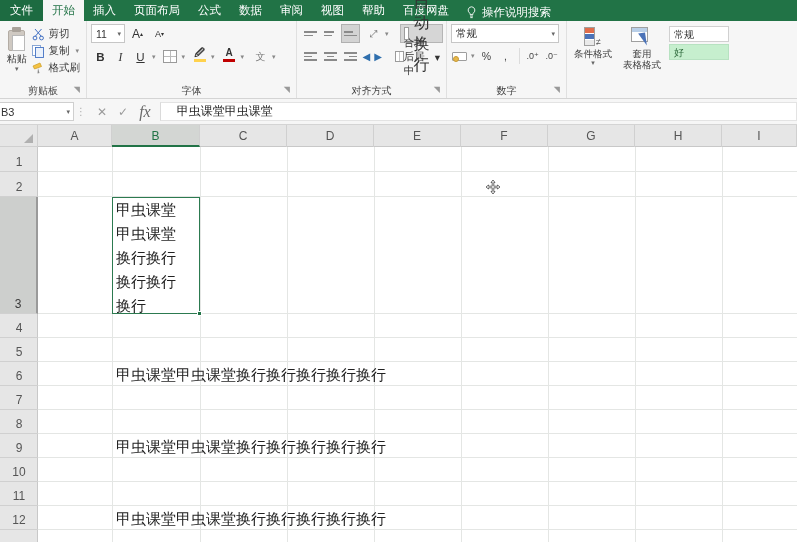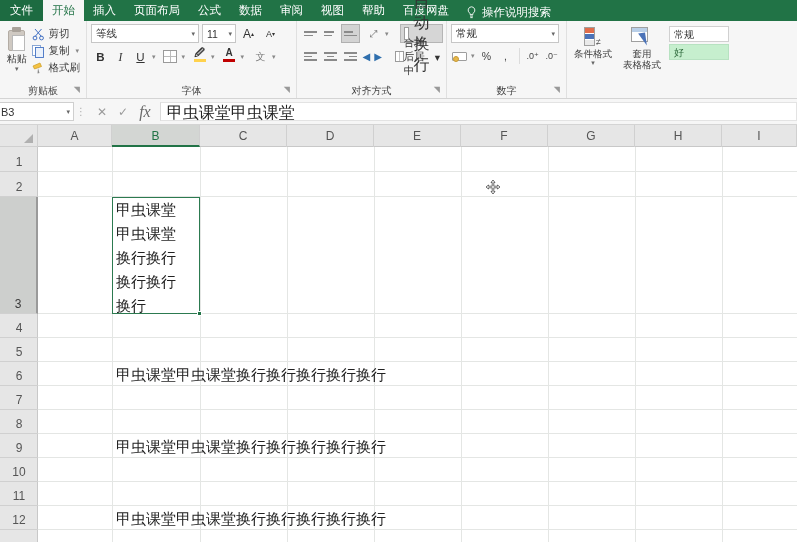--- a/index.html
+++ b/index.html
@@ -151,21 +151,21 @@
   }
   .namebox .nv { flex:1; }
   .namebox .nc { font-size:7px; color:#666; padding-right:3px;}
   .fdots { width:14px; text-align:center; color:#b0b0b0; font-size:10px; }
   .fbtns { display:flex; align-items:center; gap:11px; padding:0 9px; }
   .fb-x { color:#9a9a9a; font-size:12px; }
   .fb-ck { color:#9a9a9a; font-size:12px; }
   .fb-fx { color:#6a6a6a; font-size:16px; font-style:italic; font-family:"Liberation Serif",serif;}
   .finput {
     flex:1; height:19px; background:#fff; border:1px solid #e3e3e3; border-left:1px solid #dadada;
-    display:flex; align-items:flex-start; padding-left:6px; font-size:16px; color:#222;
+    display:flex; align-items:flex-end; padding-left:16px; font-size:12px; color:#222;
     margin-right:0px;
   }
 
   
   .gridwrap { position:absolute; left:0; top:125px; width:797px; height:417px; background:#fff; }
   .corner {
     position:absolute; left:0; top:0; width:38px; height:22px;
     background:#e6e6e6; border-right:1px solid #d0d0d0; border-bottom:1px solid #d0d0d0;
   }
   .corner .tri { position:absolute; right:4px; bottom:3px; width:0; height:0;
@@ -267,24 +267,20 @@
       </div>
       <div class="glabel">
         <span>剪贴板</span>
         <span class="dlg">◥</span>
       </div>
     </div>
 
     <div class="rgroup g-font">
       <div class="gbody" style="flex-direction:column;">
         <div class="fr1">
-          <div class="combo fname">
-            <span class="val">等线</span>
-            <span class="cv">▾</span>
-          </div>
           <div class="combo fsize">
             <span class="val">11</span>
             <span class="cv">▾</span>
           </div>
           <div class="sqbtn big">
             <span>A</span>
               <sup style="font-size:6px;">▴</sup>
           </div>
           <div class="sqbtn">
             <span style="font-size:9px;">A</span>

